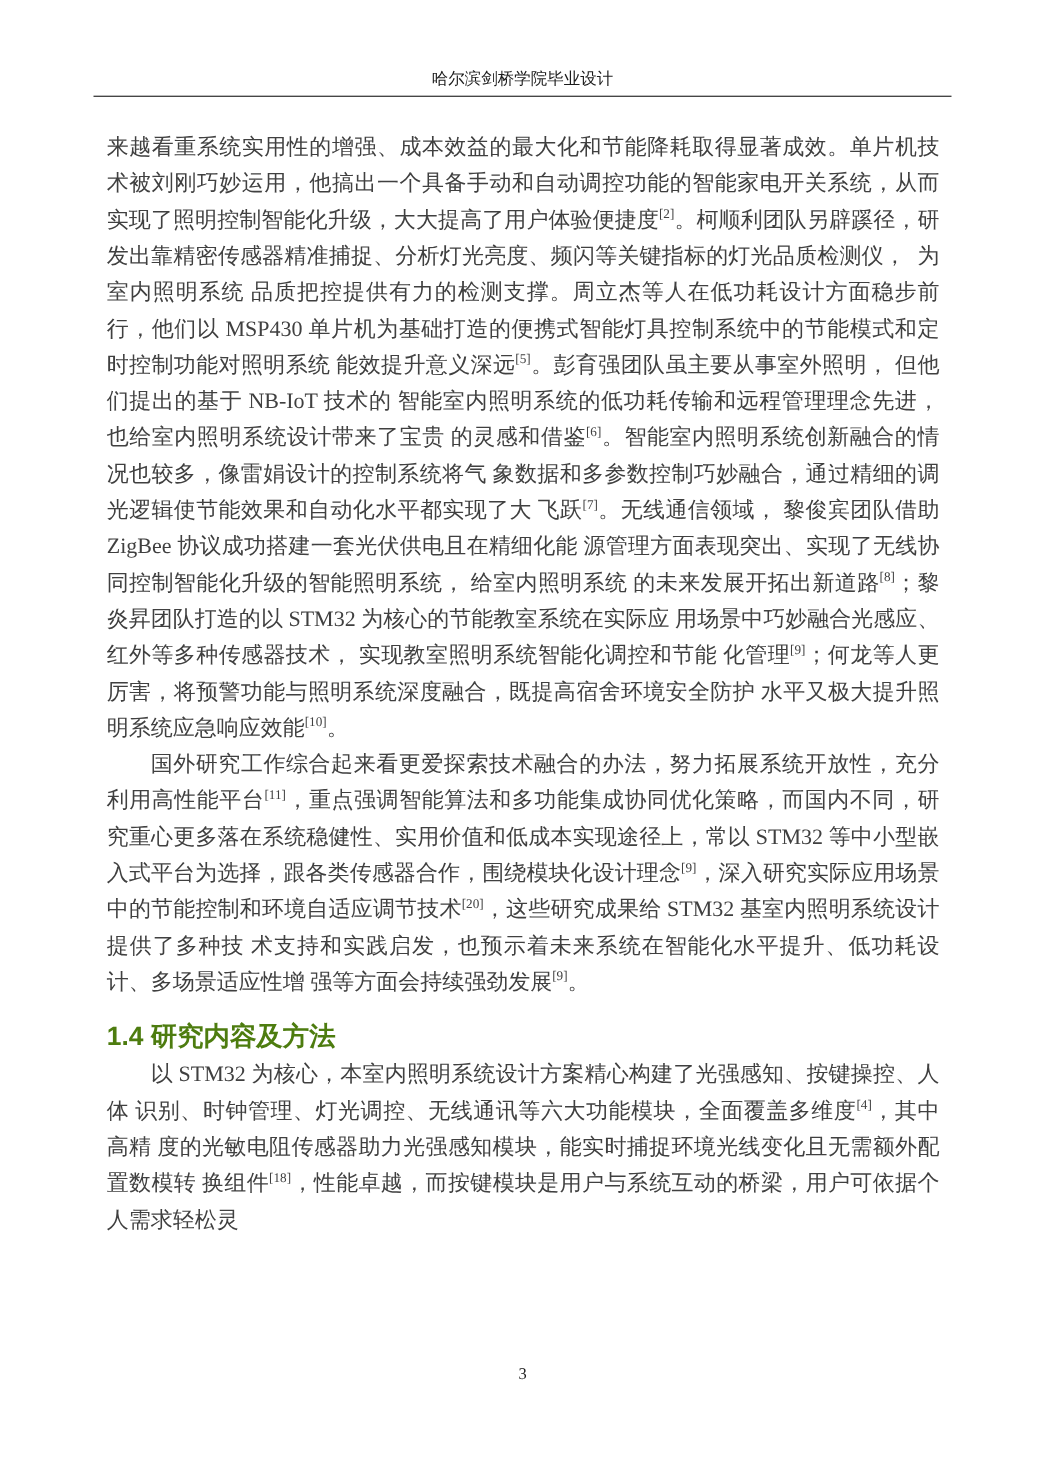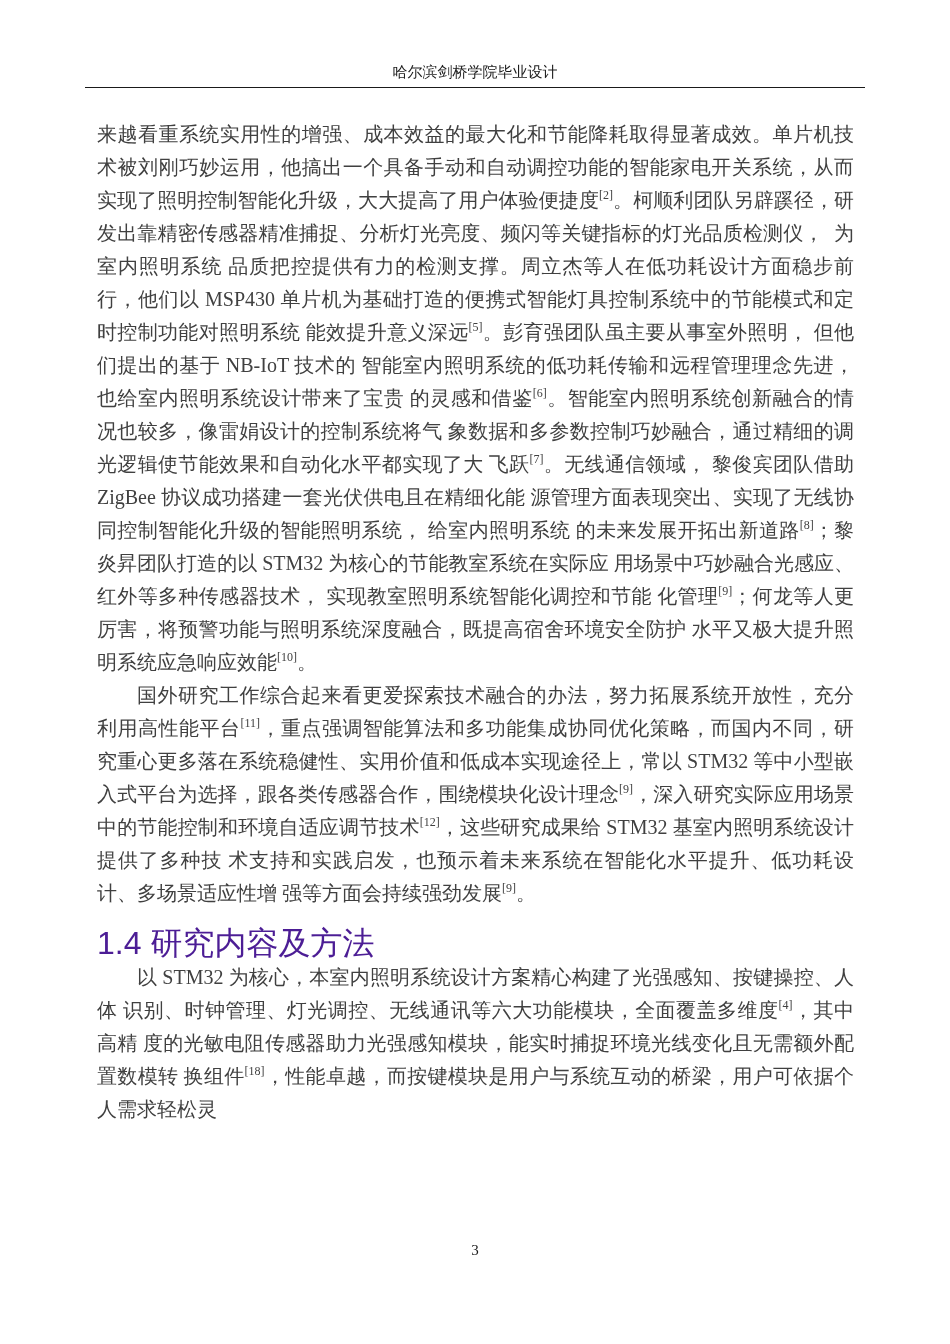--- a/index.html
+++ b/index.html
@@ -49,24 +49,24 @@
     text-indent: 2em;
   }
   .para sup {
     font-size: 12px;
     line-height: 0;
     vertical-align: super;
   }
   .h-main {
     margin: 15px 0 0 0;
     font-family: "Liberation Sans", "DejaVu Sans", sans-serif;
-    font-weight: normal;
-    font-size: 32px;
+    font-weight: bold;
+    font-size: 24px;
     line-height: 36px;
-    color: #4c1d95;
+    color: #4d7c0f;
   }
   .h-sub {
     margin: 18px 0 10px 0;
     font-family: "Liberation Sans", "DejaVu Sans", sans-serif;
     font-weight: bold;
     font-size: 21px;
     line-height: 30px;
     color: #0d0d0d;
   }
   .page-footer {
@@ -84,21 +84,21 @@
 <body>
 
 <div class="page">
 
   <div class="running-header">
     <span>哈尔滨剑桥学院毕业设计</span>
   </div>
 
   <div class="doc-body">
       <p class="para">来越看重系统实用性的增强、成本效益的最大化和节能降耗取得显著成效。单片机技术被刘刚巧妙运用，他搞出一个具备手动和自动调控功能的智能家电开关系统，从而实现了照明控制智能化升级，大大提高了用户体验便捷度<sup>[2]</sup>。柯顺利团队另辟蹊径，研发出靠精密传感器精准捕捉、分析灯光亮度、频闪等关键指标的灯光品质检测仪，  为室内照明系统 品质把控提供有力的检测支撑。周立杰等人在低功耗设计方面稳步前行，他们以 MSP430 单片机为基础打造的便携式智能灯具控制系统中的节能模式和定时控制功能对照明系统 能效提升意义深远<sup>[5]</sup>。彭育强团队虽主要从事室外照明， 但他们提出的基于 NB-IoT 技术的 智能室内照明系统的低功耗传输和远程管理理念先进，也给室内照明系统设计带来了宝贵 的灵感和借鉴<sup>[6]</sup>。智能室内照明系统创新融合的情况也较多，像雷娟设计的控制系统将气 象数据和多参数控制巧妙融合，通过精细的调光逻辑使节能效果和自动化水平都实现了大 飞跃<sup>[7]</sup>。无线通信领域， 黎俊宾团队借助 ZigBee 协议成功搭建一套光伏供电且在精细化能 源管理方面表现突出、实现了无线协同控制智能化升级的智能照明系统， 给室内照明系统 的未来发展开拓出新道路<sup>[8]</sup>；黎炎昇团队打造的以 STM32 为核心的节能教室系统在实际应 用场景中巧妙融合光感应、红外等多种传感器技术， 实现教室照明系统智能化调控和节能 化管理<sup>[9]</sup>；何龙等人更厉害，将预警功能与照明系统深度融合，既提高宿舍环境安全防护 水平又极大提升照明系统应急响应效能<sup>[10]</sup>。</p>
-      <p class="para indent">国外研究工作综合起来看更爱探索技术融合的办法，努力拓展系统开放性，充分利用高性能平台<sup>[11]</sup>，重点强调智能算法和多功能集成协同优化策略，而国内不同，研究重心更多落在系统稳健性、实用价值和低成本实现途径上，常以 STM32 等中小型嵌入式平台为选择，跟各类传感器合作，围绕模块化设计理念<sup>[9]</sup>，深入研究实际应用场景中的节能控制和环境自适应调节技术<sup>[12]</sup>，这些研究成果给 STM32 基室内照明系统设计提供了多种技 术支持和实践启发，也预示着未来系统在智能化水平提升、低功耗设计、多场景适应性增 强等方面会持续强劲发展<sup>[9]</sup>。</p>
+      <p class="para indent">国外研究工作综合起来看更爱探索技术融合的办法，努力拓展系统开放性，充分利用高性能平台<sup>[11]</sup>，重点强调智能算法和多功能集成协同优化策略，而国内不同，研究重心更多落在系统稳健性、实用价值和低成本实现途径上，常以 STM32 等中小型嵌入式平台为选择，跟各类传感器合作，围绕模块化设计理念<sup>[9]</sup>，深入研究实际应用场景中的节能控制和环境自适应调节技术<sup>[20]</sup>，这些研究成果给 STM32 基室内照明系统设计提供了多种技 术支持和实践启发，也预示着未来系统在智能化水平提升、低功耗设计、多场景适应性增 强等方面会持续强劲发展<sup>[9]</sup>。</p>
       <h2 class="h-main">1.4 研究内容及方法</h2>
       <p class="para indent">以 STM32 为核心，本室内照明系统设计方案精心构建了光强感知、按键操控、人体 识别、时钟管理、灯光调控、无线通讯等六大功能模块，全面覆盖多维度<sup>[4]</sup>，其中高精 度的光敏电阻传感器助力光强感知模块，能实时捕捉环境光线变化且无需额外配置数模转 换组件<sup>[18]</sup>，性能卓越，而按键模块是用户与系统互动的桥梁，用户可依据个人需求轻松灵</p>
     </div>
 
   <div class="page-footer">
     <span>3</span>
   </div>
 
 </div>
 

